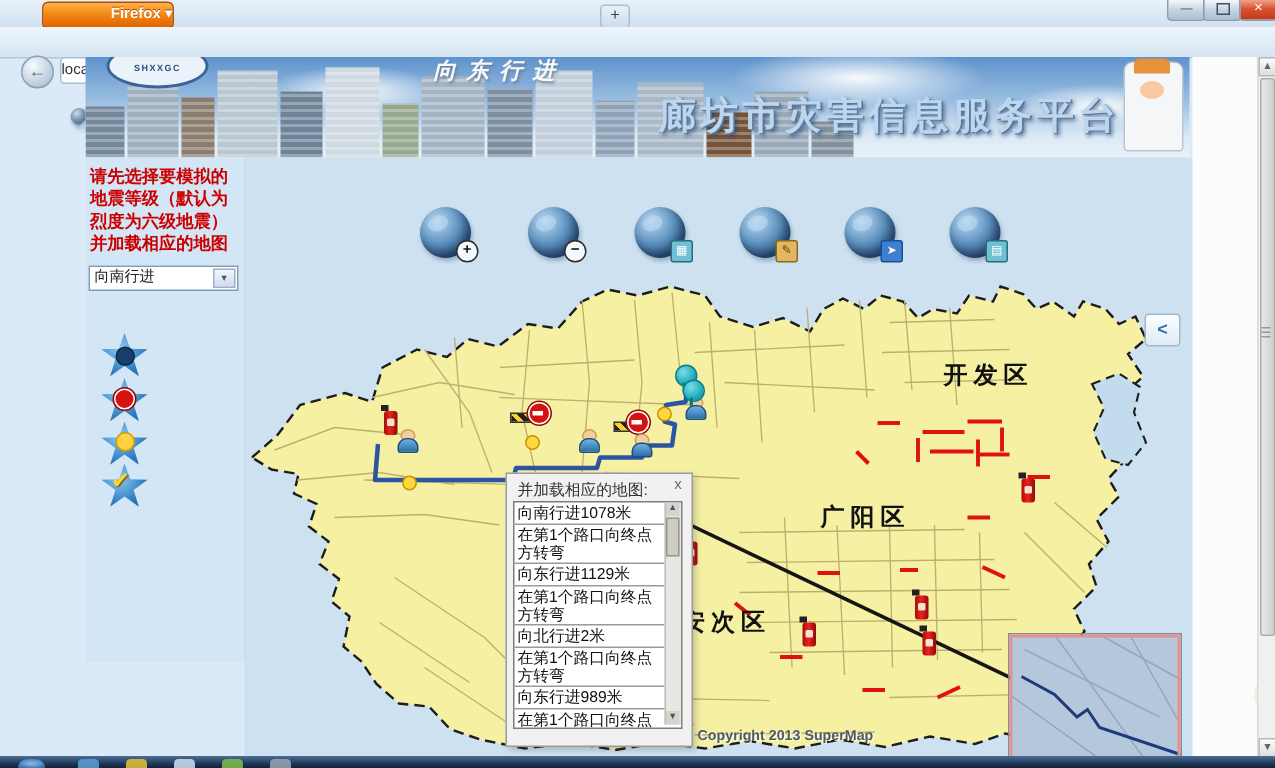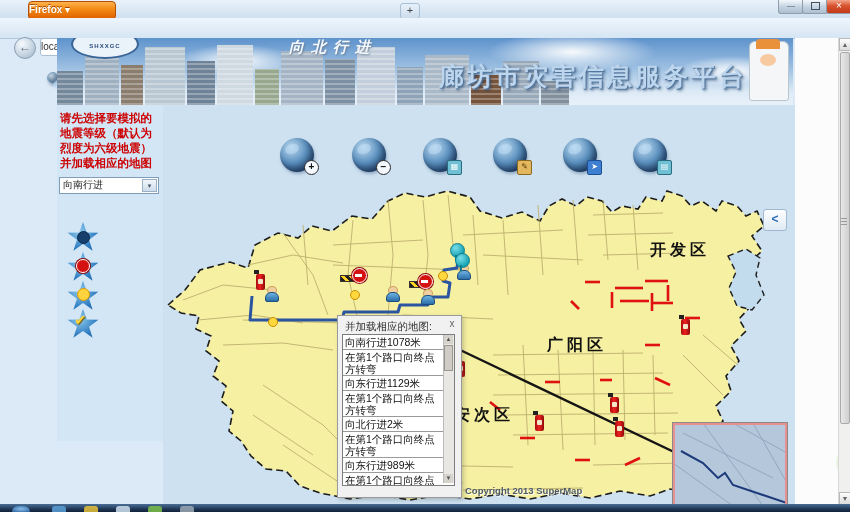--- a/index.html
+++ b/index.html
@@ -6,21 +6,21 @@
     font-family:"Liberation Sans","DejaVu Sans",sans-serif;}
   #screen{position:relative;width:850px;height:512px;background:#dceaf7;overflow:hidden;}
 
   
   .titlebar{position:absolute;left:0;top:0;width:850px;height:18px;
     background:linear-gradient(#e9f2fb,#cfe0ef);}
   .navbar{position:absolute;left:0;top:18px;width:850px;height:20px;
     background:linear-gradient(#eef5fc,#d5e5f3);border-bottom:1px solid #b3c7da;}
   .fx-btn{position:absolute;left:28px;top:1px;width:86px;height:16px;border-radius:4px 4px 3px 3px;
     background:linear-gradient(#ffb24d,#f28a14 45%,#e06300);border:1px solid #b54e00;
-    color:#fff;font-size:10px;font-weight:bold;text-align:left;line-height:16px;
+    color:#fff;font-size:10px;font-weight:bold;text-align:right;line-height:16px;
     text-shadow:0 -1px 0 #a34600;}
   .tab{position:absolute;left:168px;top:1px;width:168px;height:17px;border-radius:4px 4px 0 0;
     background:linear-gradient(#fbfdff,#dcE9f5);border:1px solid #a9bfd4;border-bottom:none;
     font-size:10px;color:#333;line-height:17px;}
   .tab .fav{display:inline-block;width:9px;height:10px;margin:0 4px 0 6px;border:1px dashed #9aa7b5;vertical-align:-2px;}
   .newtab{position:absolute;left:400px;top:3px;width:18px;height:14px;border-radius:3px;
     background:linear-gradient(#e8f1fa,#ccdcec);border:1px solid #a9bfd4;color:#444;
     font-size:11px;line-height:12px;text-align:center;}
   .winbtn{position:absolute;top:0px;height:13px;border:1px solid #8e9cab;border-top:none;
     font-size:8px;color:#fff;text-align:center;line-height:11px;border-radius:0 0 3px 3px;}
@@ -197,21 +197,21 @@
       <span style="width:42px;height:54px;background-color:#a4b4c4;"></span>
       <span style="width:30px;height:46px;background-color:#7d8fa2;"></span>
       <span style="width:38px;height:58px;background-color:#c2cedb;"></span>
       <span style="width:26px;height:38px;background-color:#8fa3b8;"></span>
       <span style="width:44px;height:50px;background-color:#aab9c8;"></span>
       <span style="width:30px;height:30px;background-color:#76543c;"></span>
       <span style="width:36px;height:44px;background-color:#98a9ba;"></span>
       <span style="width:28px;height:24px;background-color:#82909e;"></span>
     </div>
     <div class="logo">SHXXGC</div>
-    <div class="slogan">向北行进</div>
+    <div class="slogan">向东行进</div>
     <div class="bigtitle">廊坊市灾害信息服务平台</div>
     <div class="mascot"></div>
   </div>
 
   <div class="sidebar">
     <div class="instr">请先选择要模拟的地震等级（默认为烈度为六级地震）并加载相应的地图</div>
     <div class="qsel">
       <span>向南行进</span>
       <span class="car">▾</span>
     </div>
@@ -314,21 +314,21 @@
     <div class="globe" style="left:330px;">
         <span class="gbadge sq tan">✎</span>
       </div>
     <div class="globe" style="left:400px;">
         <span class="gbadge sq blu">➤</span>
       </div>
     <div class="globe" style="left:470px;">
         <span class="gbadge sq">▤</span>
       </div>
 
-    <div class="dlabel" style="left:487px;top:135px;">开发区</div>
+    <div class="dlabel" style="left:466px;top:135px;">开发区</div>
     <div class="dlabel" style="left:384px;top:230px;">广阳区</div>
     <div class="dlabel" style="left:291px;top:300px;">安次区</div>
 
     <div class="ext" style="left:93px;top:169px;"></div>
     <div class="ext" style="left:293px;top:256px;"></div>
     <div class="ext" style="left:372px;top:310px;"></div>
     <div class="ext" style="left:447px;top:292px;"></div>
     <div class="ext" style="left:452px;top:316px;"></div>
     <div class="ext" style="left:518px;top:214px;"></div>
     <div class="barrier" style="left:177px;top:170px;"></div>

